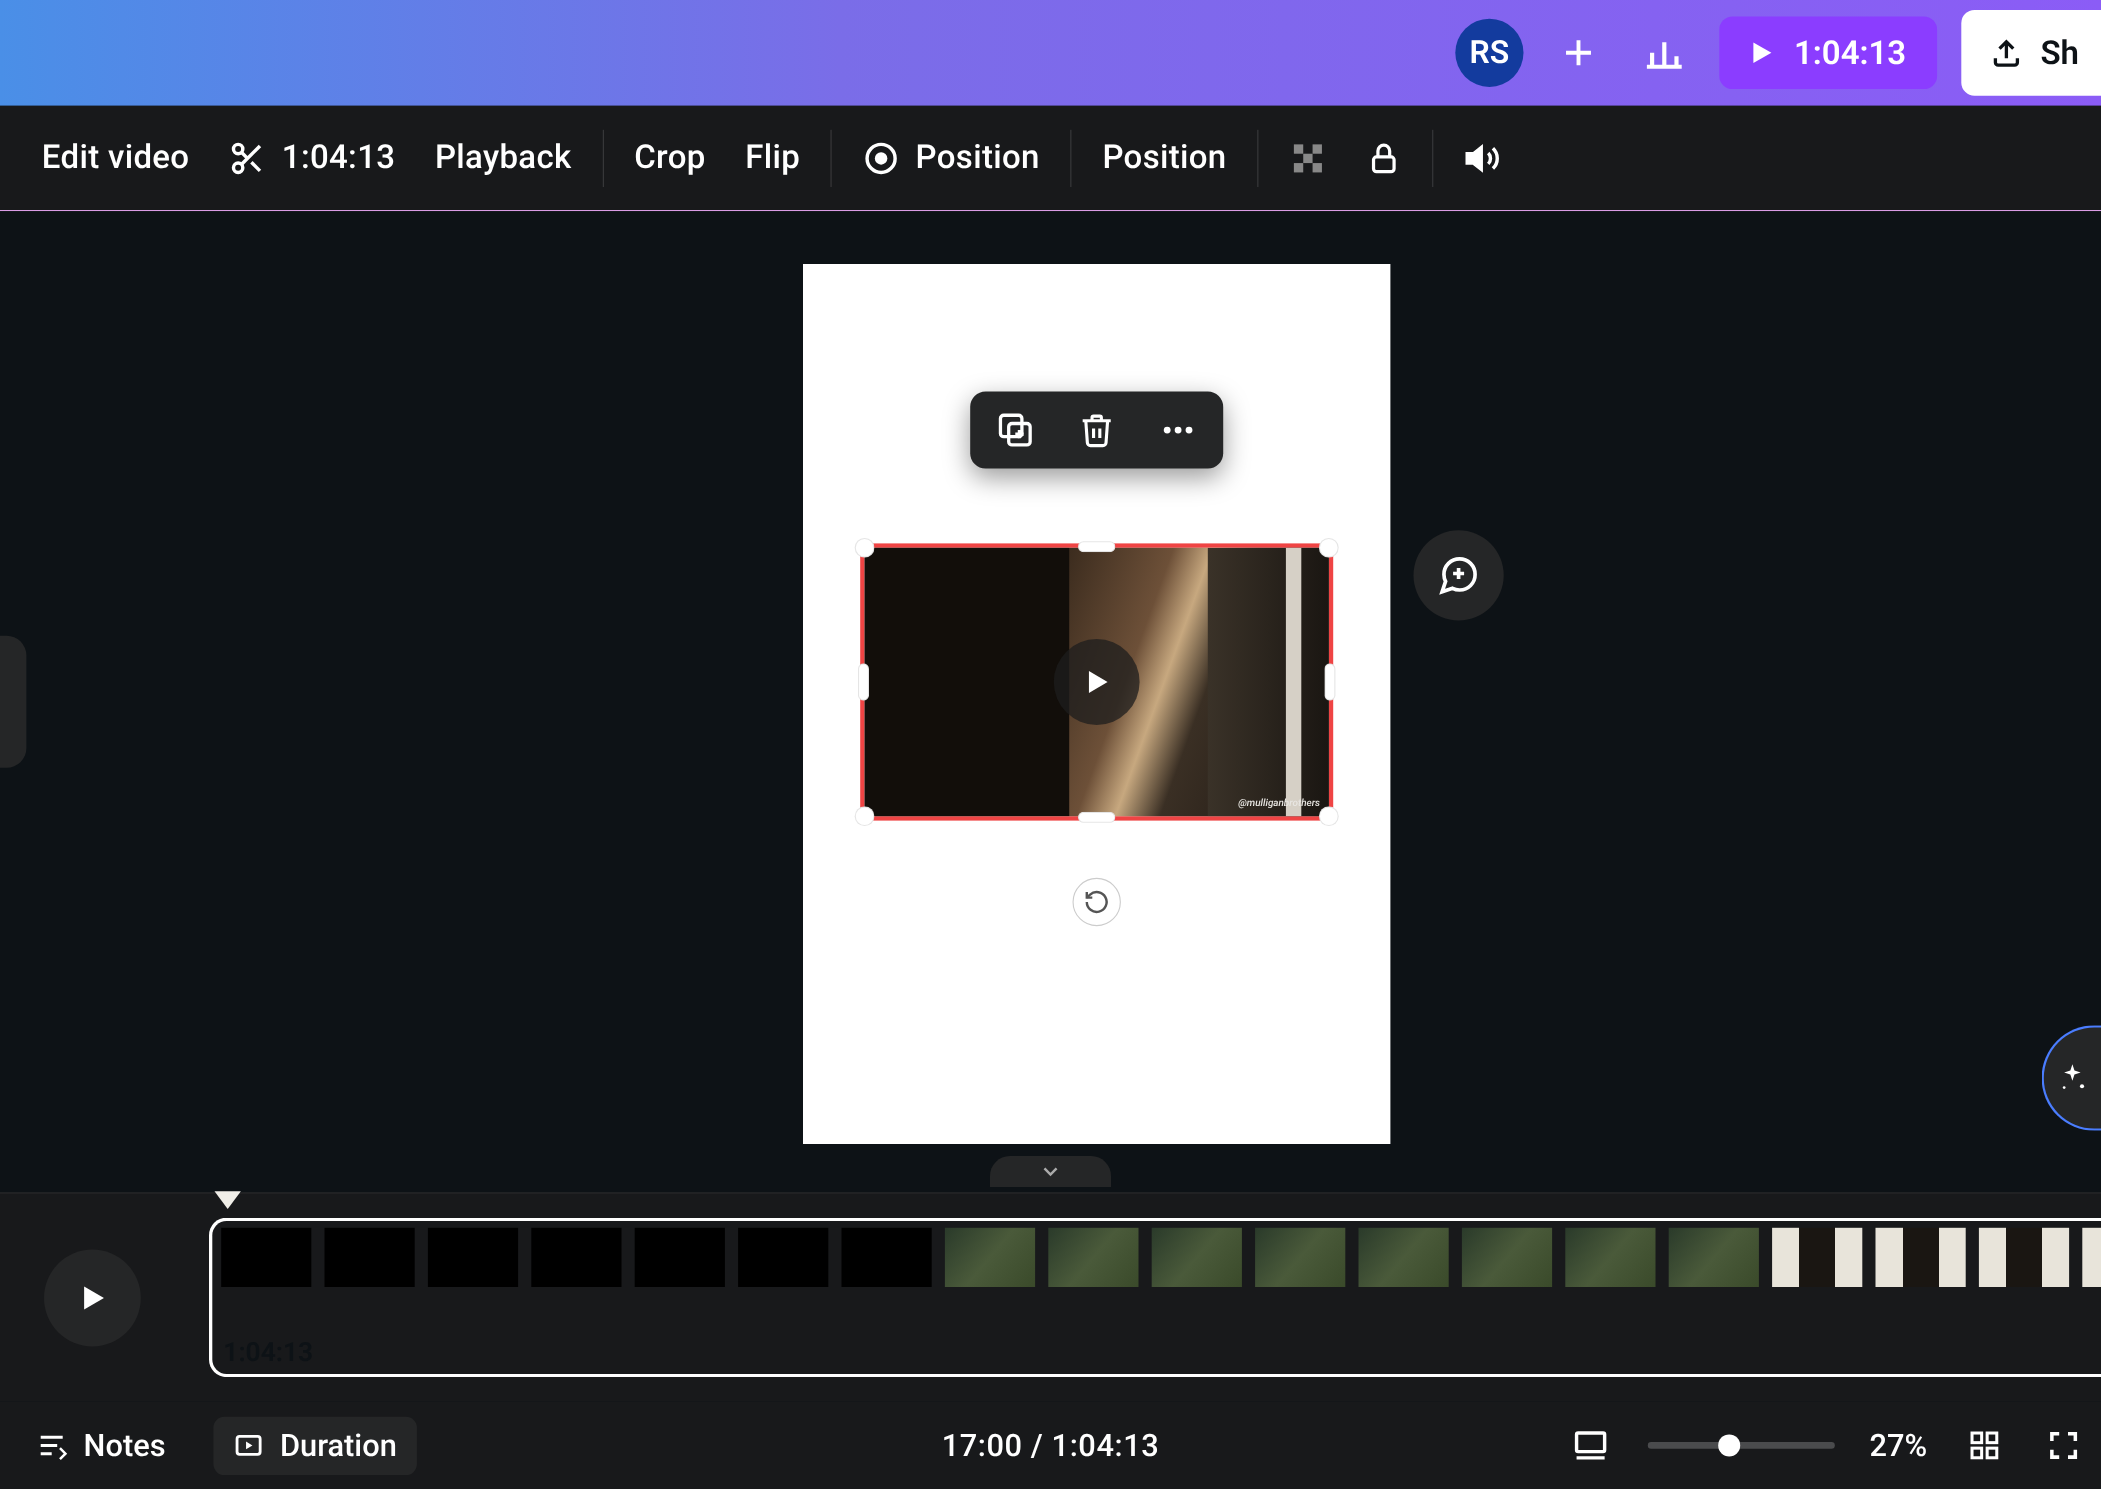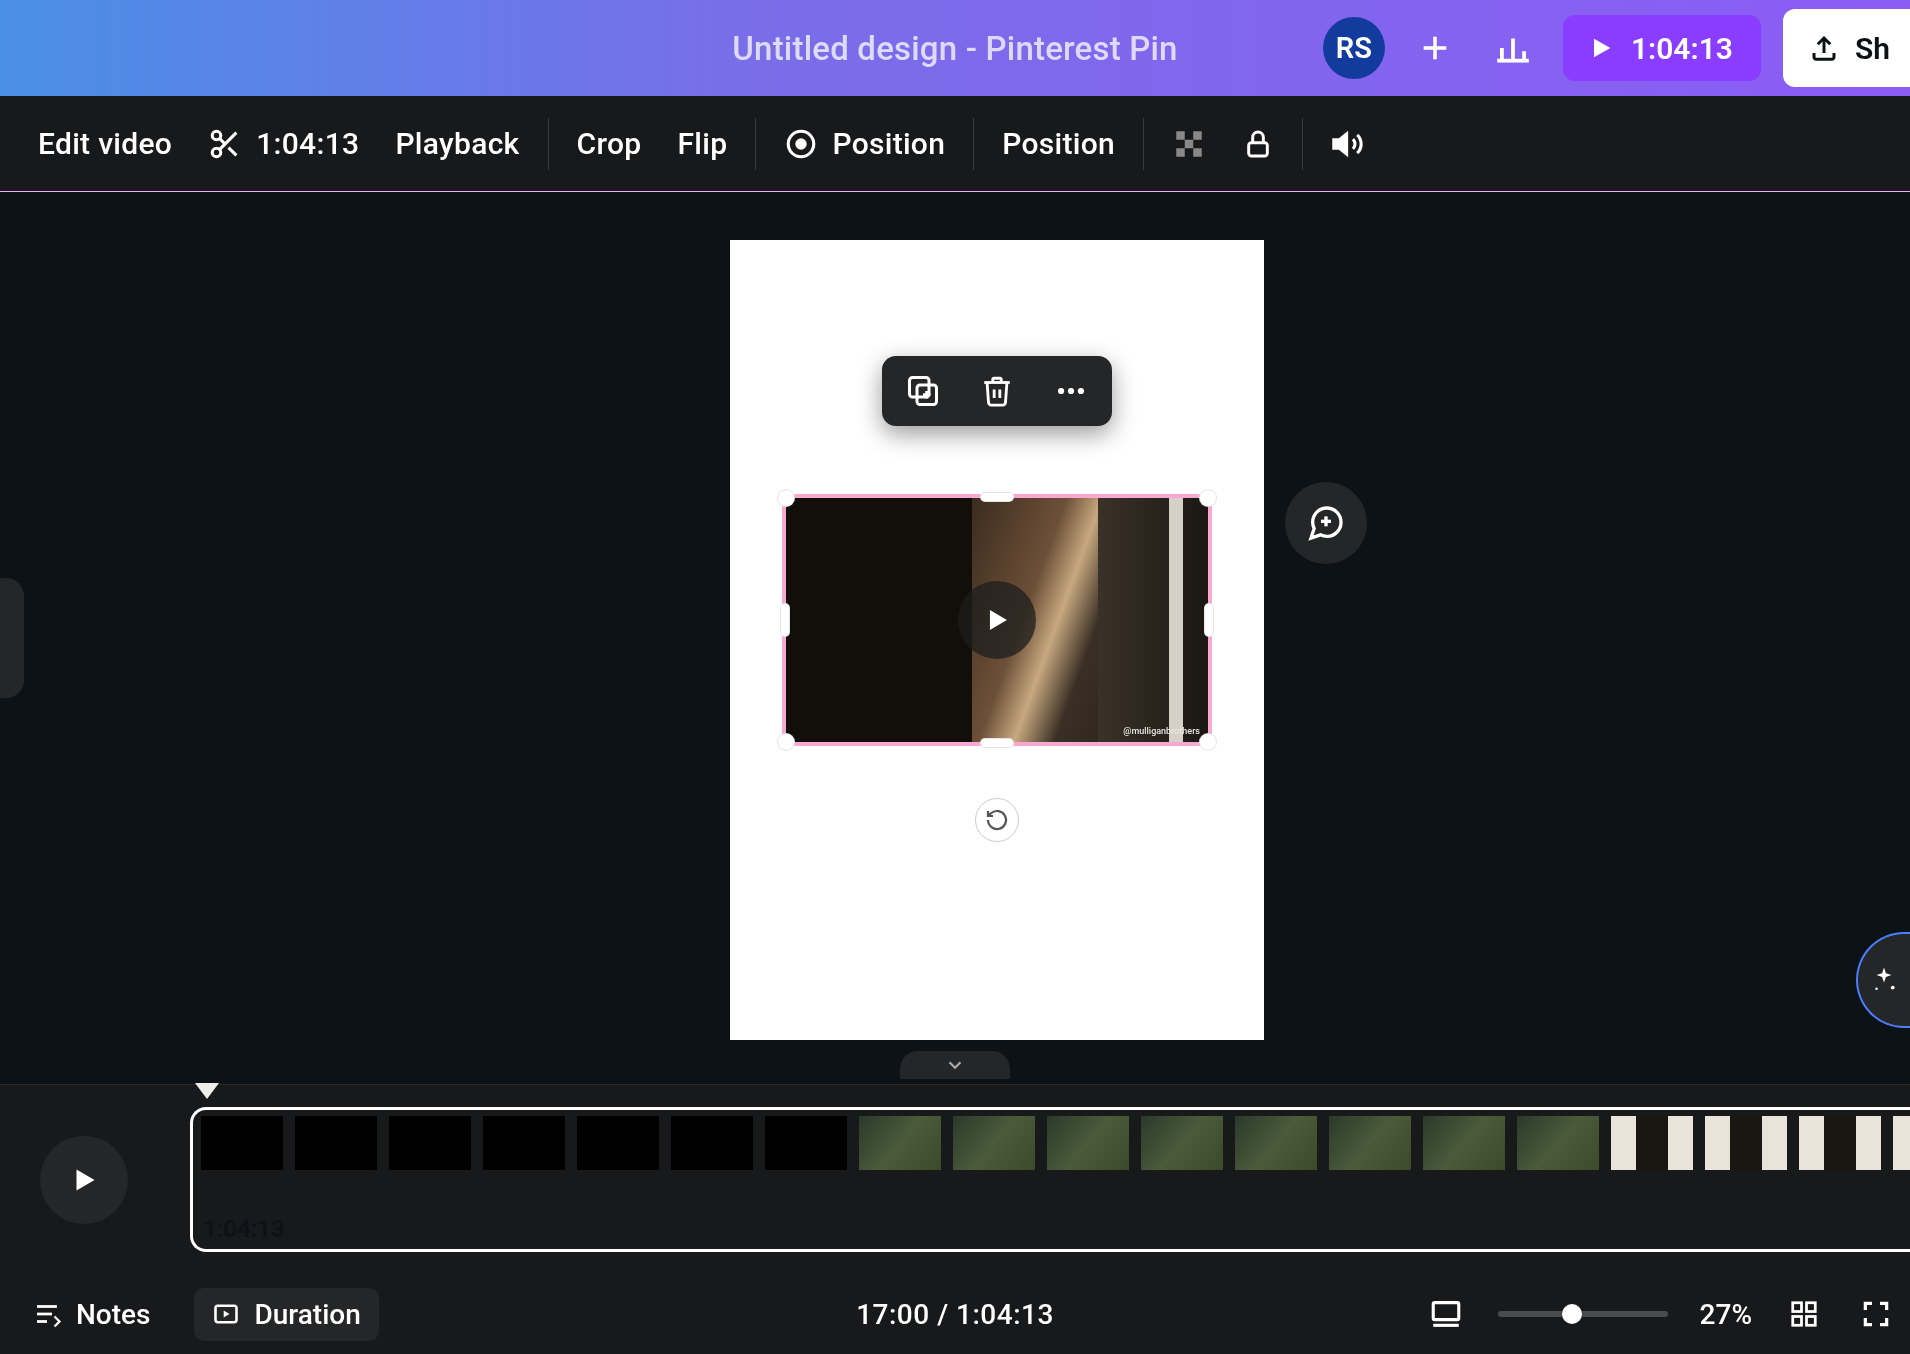--- a/index.html
+++ b/index.html
@@ -110,21 +110,22 @@
   .artboard {
     position: absolute;
     left: 730px; top: 48px;
     width: 534px; height: 800px;
     background: #fff;
   }
   .selection {
     position: absolute;
     left: 52px; top: 254px;
     width: 430px; height: 252px;
-    border: 4px solid #f9a8d4;
+    border: 4px solid #ef4444;
+    font-style: italic;
   }
   .video-frame {
     position: absolute; inset: 0;
     background: linear-gradient(110deg, #1c1610 0%, #2a1f15 30%, #6d5038 55%, #c7a87f 62%, #3a2f24 70%, #1a1410 100%);
     overflow: hidden;
   }
   .video-dark-left { position: absolute; left: 0; top: 0; bottom: 0; width: 44%; background: #120e0a; }
   .video-dark-right { position: absolute; right: 0; top: 0; bottom: 0; width: 26%; background: linear-gradient(90deg, #3a3228, #1a1612); }
   .video-bar { position: absolute; right: 6%; top: 0; bottom: 0; width: 14px; background: #d6d0c6; }
   .watermark {
@@ -283,21 +284,20 @@
   }
   .zoom-pct { font-size: 28px; font-weight: 500; }
   .icon-btn { width: 40px; height: 40px; display: flex; align-items: center; justify-content: center; }
 
   svg { display: block; }
 </style>
 </head>
 <body>
 
 <div class="header">
-  <div class="doc-title">Untitled design - Pinterest Pin</div>
   <div class="header-right">
     <div class="avatar">RS</div>
     <div class="plus-btn">
       <svg width="34" height="34" viewBox="0 0 24 24" fill="none" stroke="#fff" stroke-width="2.5">
           <line x1="12" y1="4" x2="12" y2="20"></line>
           <line x1="4" y1="12" x2="20" y2="12"></line>
         </svg>
     </div>
     <div class="insights-btn">
       <svg width="38" height="38" viewBox="0 0 24 24" fill="none" stroke="#fff" stroke-width="2.4">

